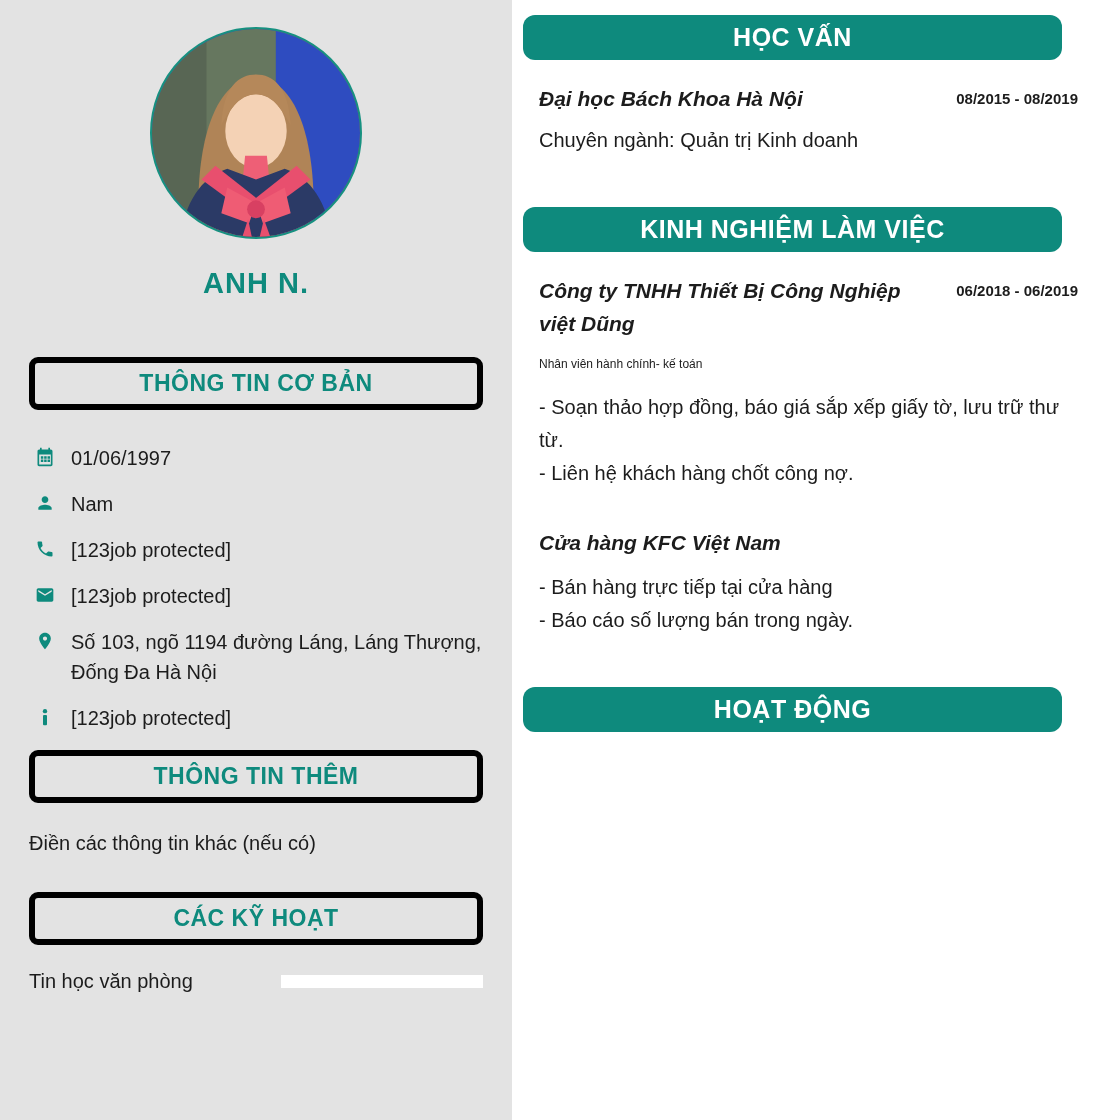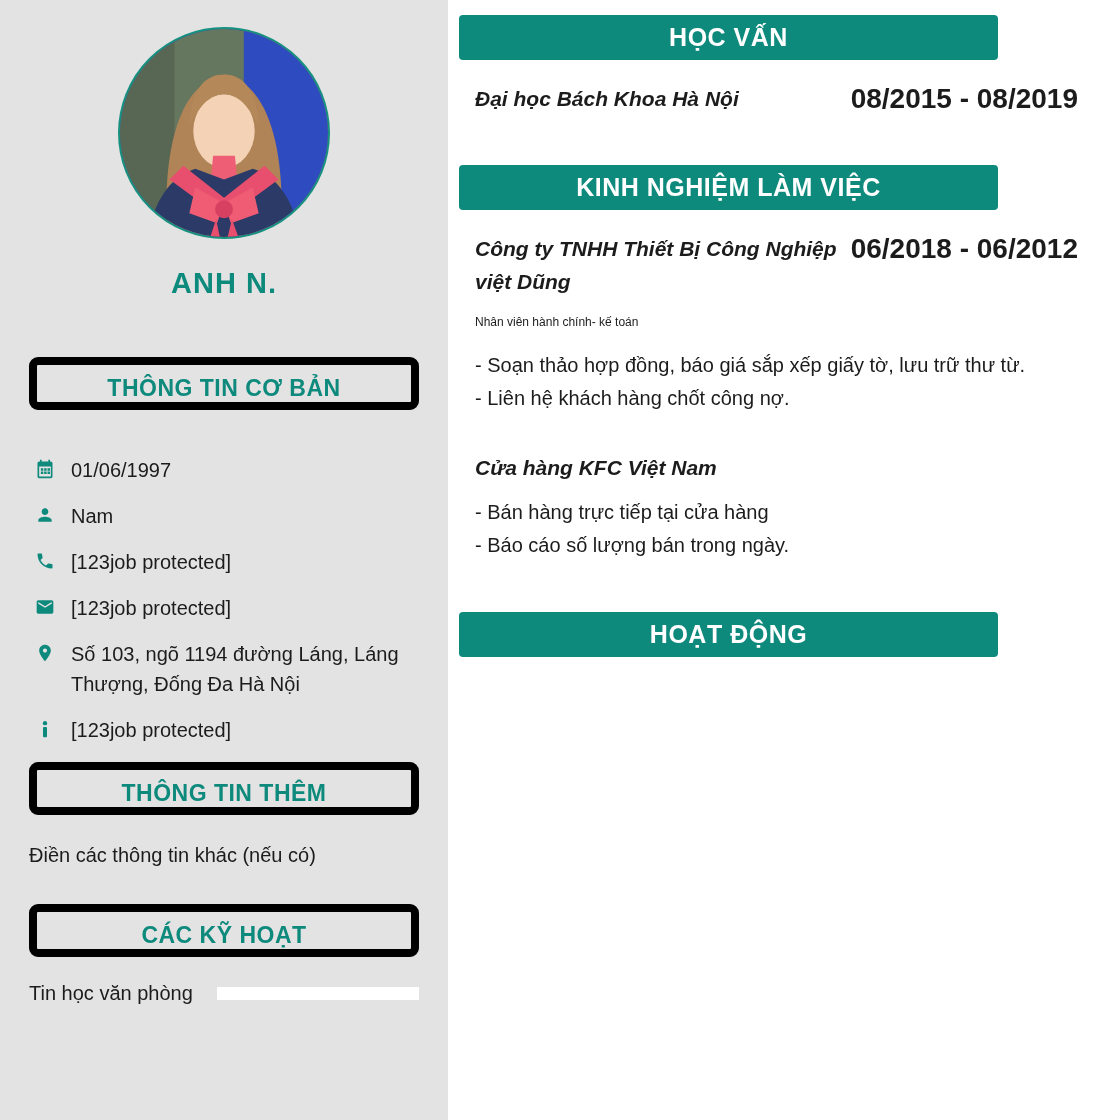--- a/index.html
+++ b/index.html
@@ -6,21 +6,21 @@
   html, body { margin: 0; padding: 0; }
   body {
     width: 1106px; height: 1120px;
     display: flex;
     font-family: "Liberation Sans", "DejaVu Sans", sans-serif;
     background: #ffffff;
     color: #1c1c1c;
     overflow: hidden;
   }
   .sidebar {
-    width: 448px; flex: none;
+    width: 512px; flex: none;
     background: #e3e3e3;
     height: 1120px;
   }
   .photo-wrap {
     width: 212px; height: 212px;
     margin: 27px auto 0;
     border-radius: 50%;
     border: 2px solid #179180;
     overflow: hidden;
     background: #46599c;
@@ -28,25 +28,25 @@
   .photo-wrap svg { display: block; }
   .name {
     margin-top: 28px;
     text-align: center;
     color: #0e8a7d;
     font-size: 29px;
     font-weight: bold;
     letter-spacing: 1px;
   }
   .side-box {
-    margin: 16px 29px;
+    margin: 4px 29px;
     height: 53px;
-    border: 8px solid #000000;
+    border: 6px solid #000000;
     border-radius: 9px;
-    display: flex; align-items: flex-end; justify-content: center;
+    display: flex; align-items: center; justify-content: center;
     color: #0e8a7d;
     font-size: 23px;
     font-weight: bold;
     letter-spacing: 0.5px;
     background: transparent;
   }
   .box-basic { margin-top: 57px; }
   .info-list { padding: 29px 28px 0 35px; }
   .info-item {
     display: flex;
@@ -84,21 +84,21 @@
   .main {
     flex: 1;
     background: #ffffff;
     padding-top: 15px;
   }
   .banner {
     margin-left: 11px;
     width: 539px;
     height: 45px;
     background: #0e8a7d;
-    border-radius: 4px;
+    border-radius: 12px;
     display: flex; align-items: center; justify-content: center;
     color: #ffffff;
     font-size: 25px;
     font-weight: bold;
     letter-spacing: 0.5px;
   }
   .section-body { padding: 22px 28px 0 27px; }
   .section { margin-bottom: 50px; }
   .entry + .entry { margin-top: 36px; }
   .entry-head {
@@ -108,21 +108,21 @@
   }
   .entry-title {
     font-weight: bold;
     font-size: 21px;
     line-height: 33px;
     max-width: 380px;
     font-style: italic;
   }
   .entry-period {
     font-weight: bold;
-    font-size: 28px;
+    font-size: 15px;
     line-height: 33px;
     white-space: nowrap;
   }
   .entry-sub { font-size: 12px; line-height: 30px; margin-top: 9px; }
   .entry-lines { margin-top: 9px; }
   .entry-bullets { margin-top: 12px; }
   .text-line { font-size: 20px; line-height: 33px; }
 </style>
 </head>
 <body>
@@ -236,33 +236,36 @@
   <div class="section">
     <div class="banner">
       <span>HỌC VẤN</span>
     </div>
     <div class="section-body">
       <div class="entry">
         <div class="entry-head">
           <div class="entry-title">Đại học Bách Khoa Hà Nội</div>
           <div class="entry-period">08/2015 - 08/2019</div>
         </div>
+        <div class="entry-lines">
+          <div class="text-line">Chuyên ngành: Quản trị Kinh doanh</div>
+        </div>
       </div>
     </div>
   </div>
 
   <div class="section">
     <div class="banner">
       <span>KINH NGHIỆM LÀM VIỆC</span>
     </div>
     <div class="section-body">
       <div class="entry">
         <div class="entry-head">
           <div class="entry-title">Công ty TNHH Thiết Bị Công Nghiệp việt Dũng</div>
-          <div class="entry-period">06/2018 - 06/2012</div>
+          <div class="entry-period">06/2018 - 06/2019</div>
         </div>
         <div class="entry-sub">Nhân viên hành chính- kế toán</div>
         <div class="entry-bullets">
           <div class="text-line">- Soạn thảo hợp đồng, báo giá sắp xếp giấy tờ, lưu trữ thư từ.</div>
           <div class="text-line">- Liên hệ khách hàng chốt công nợ.</div>
         </div>
       </div>
       <div class="entry">
         <div class="entry-head">
           <div class="entry-title">Cửa hàng KFC Việt Nam</div>

